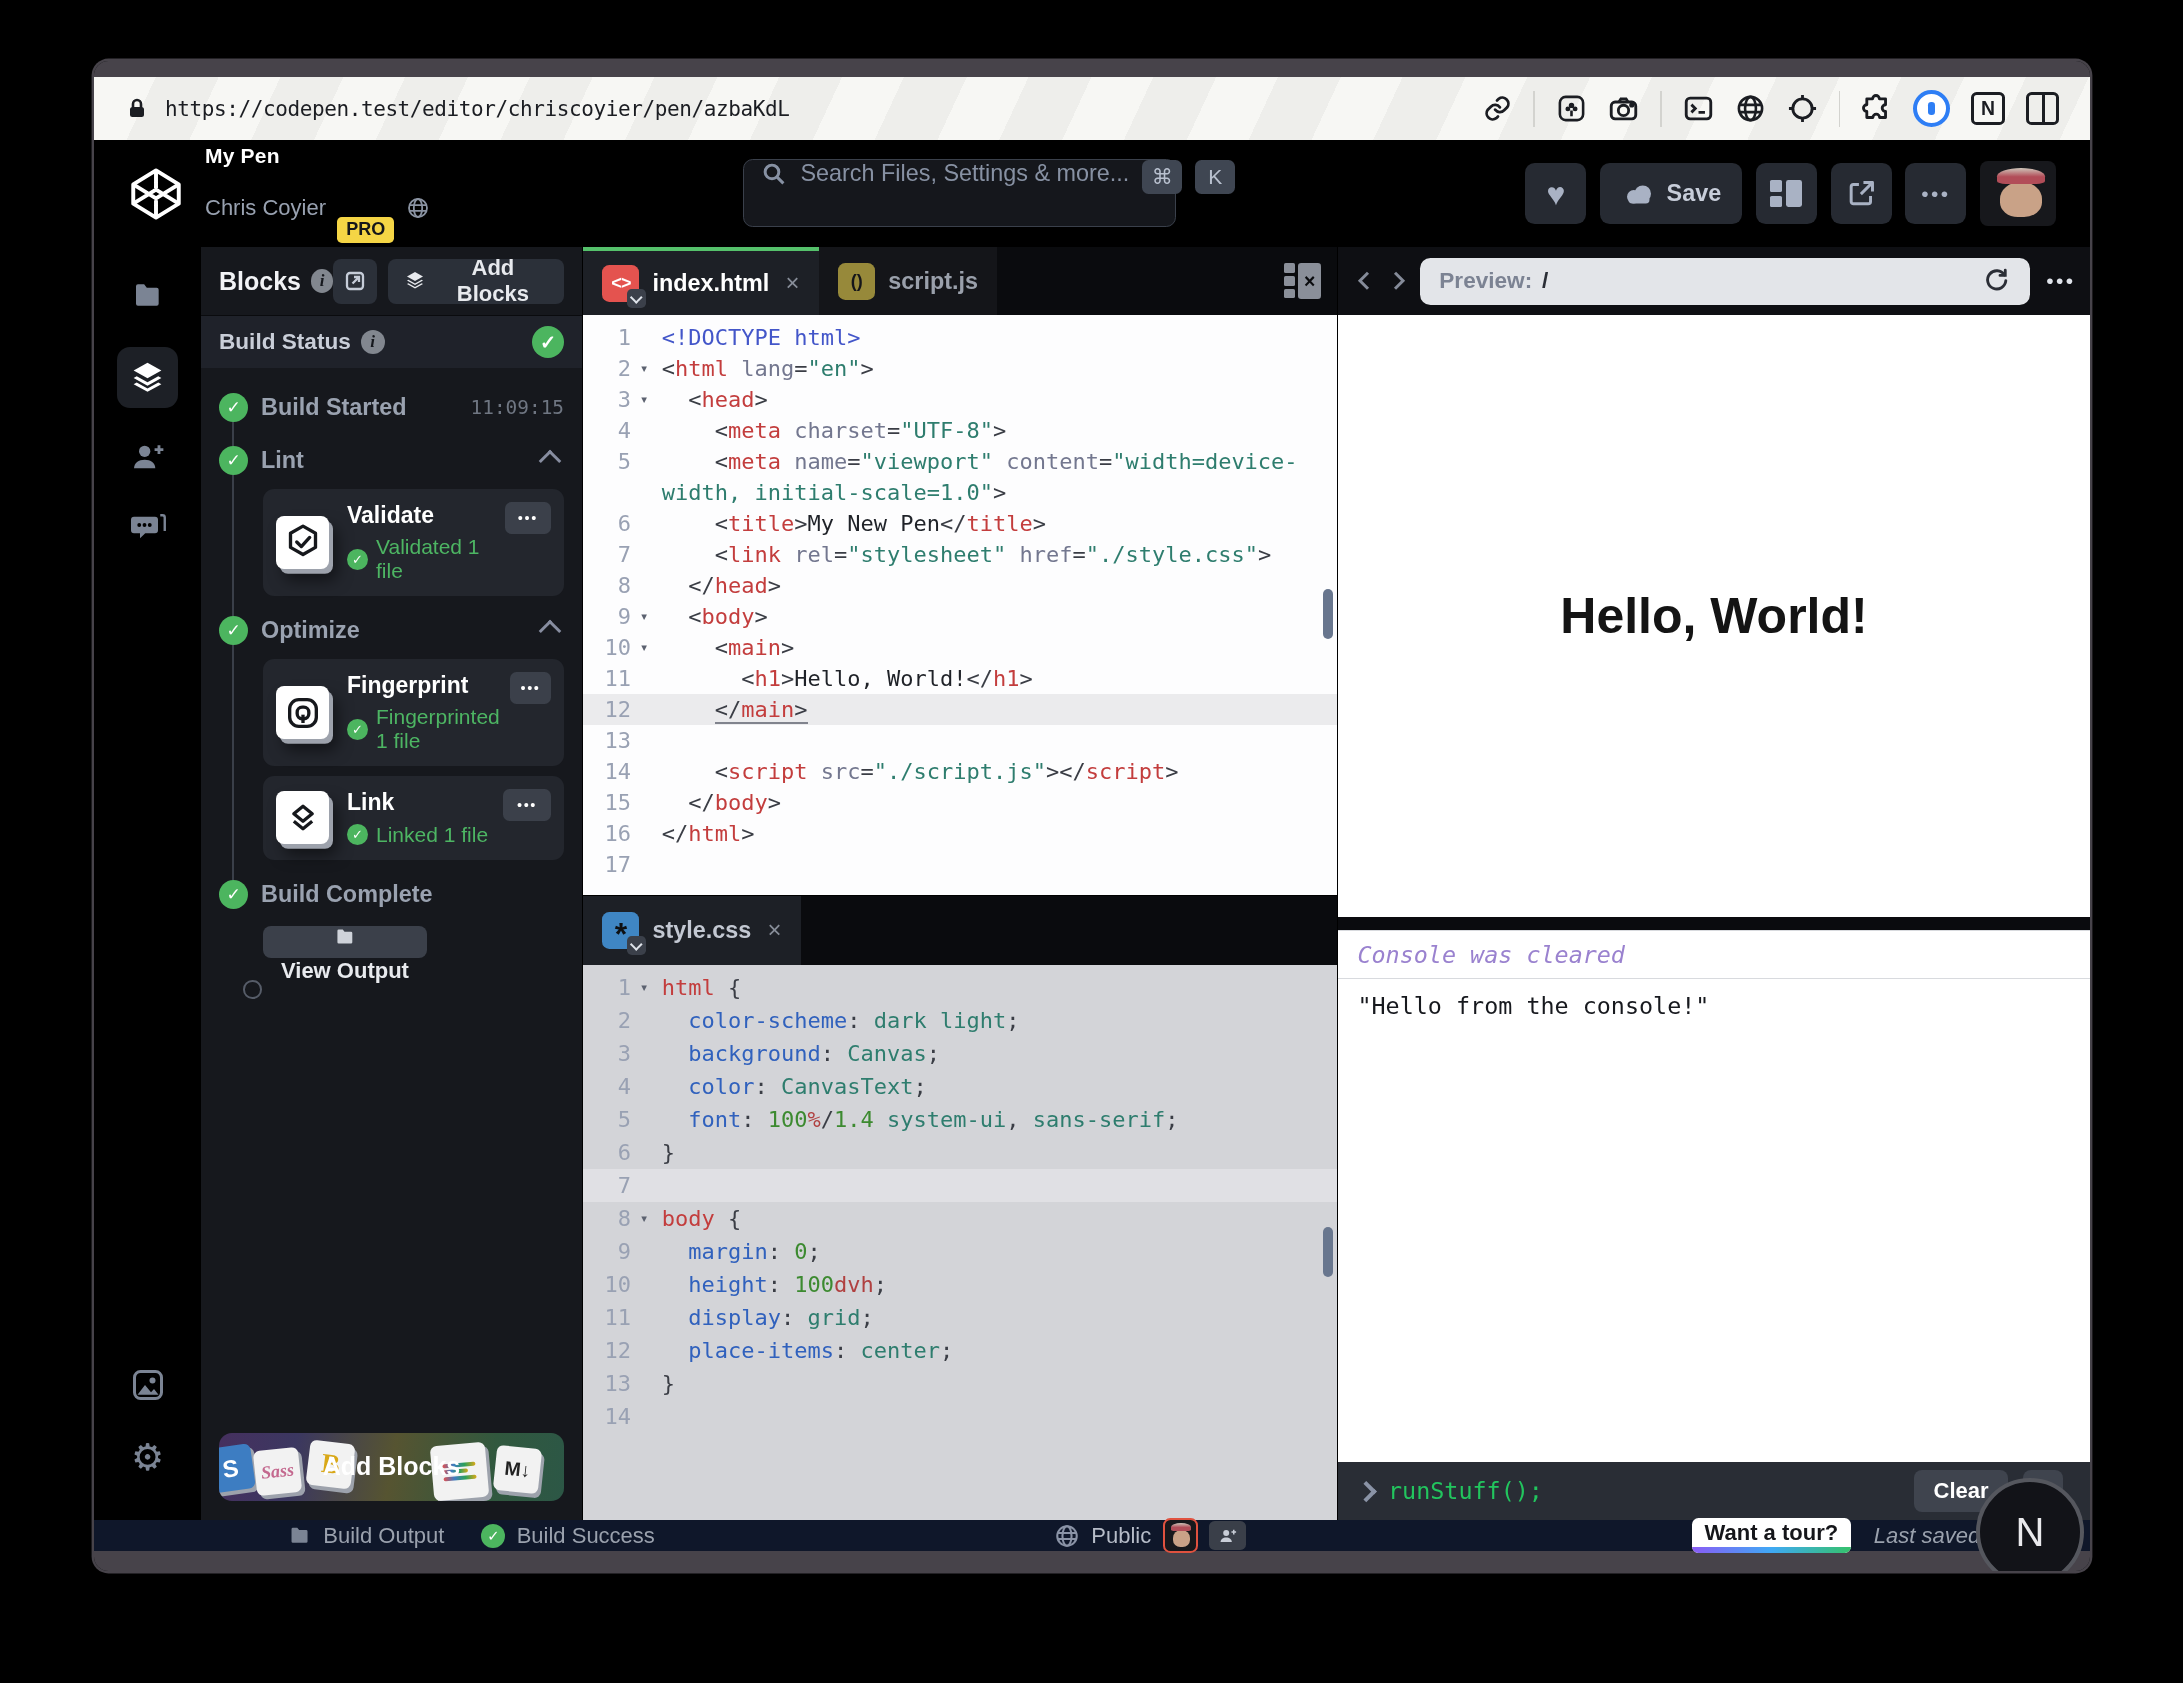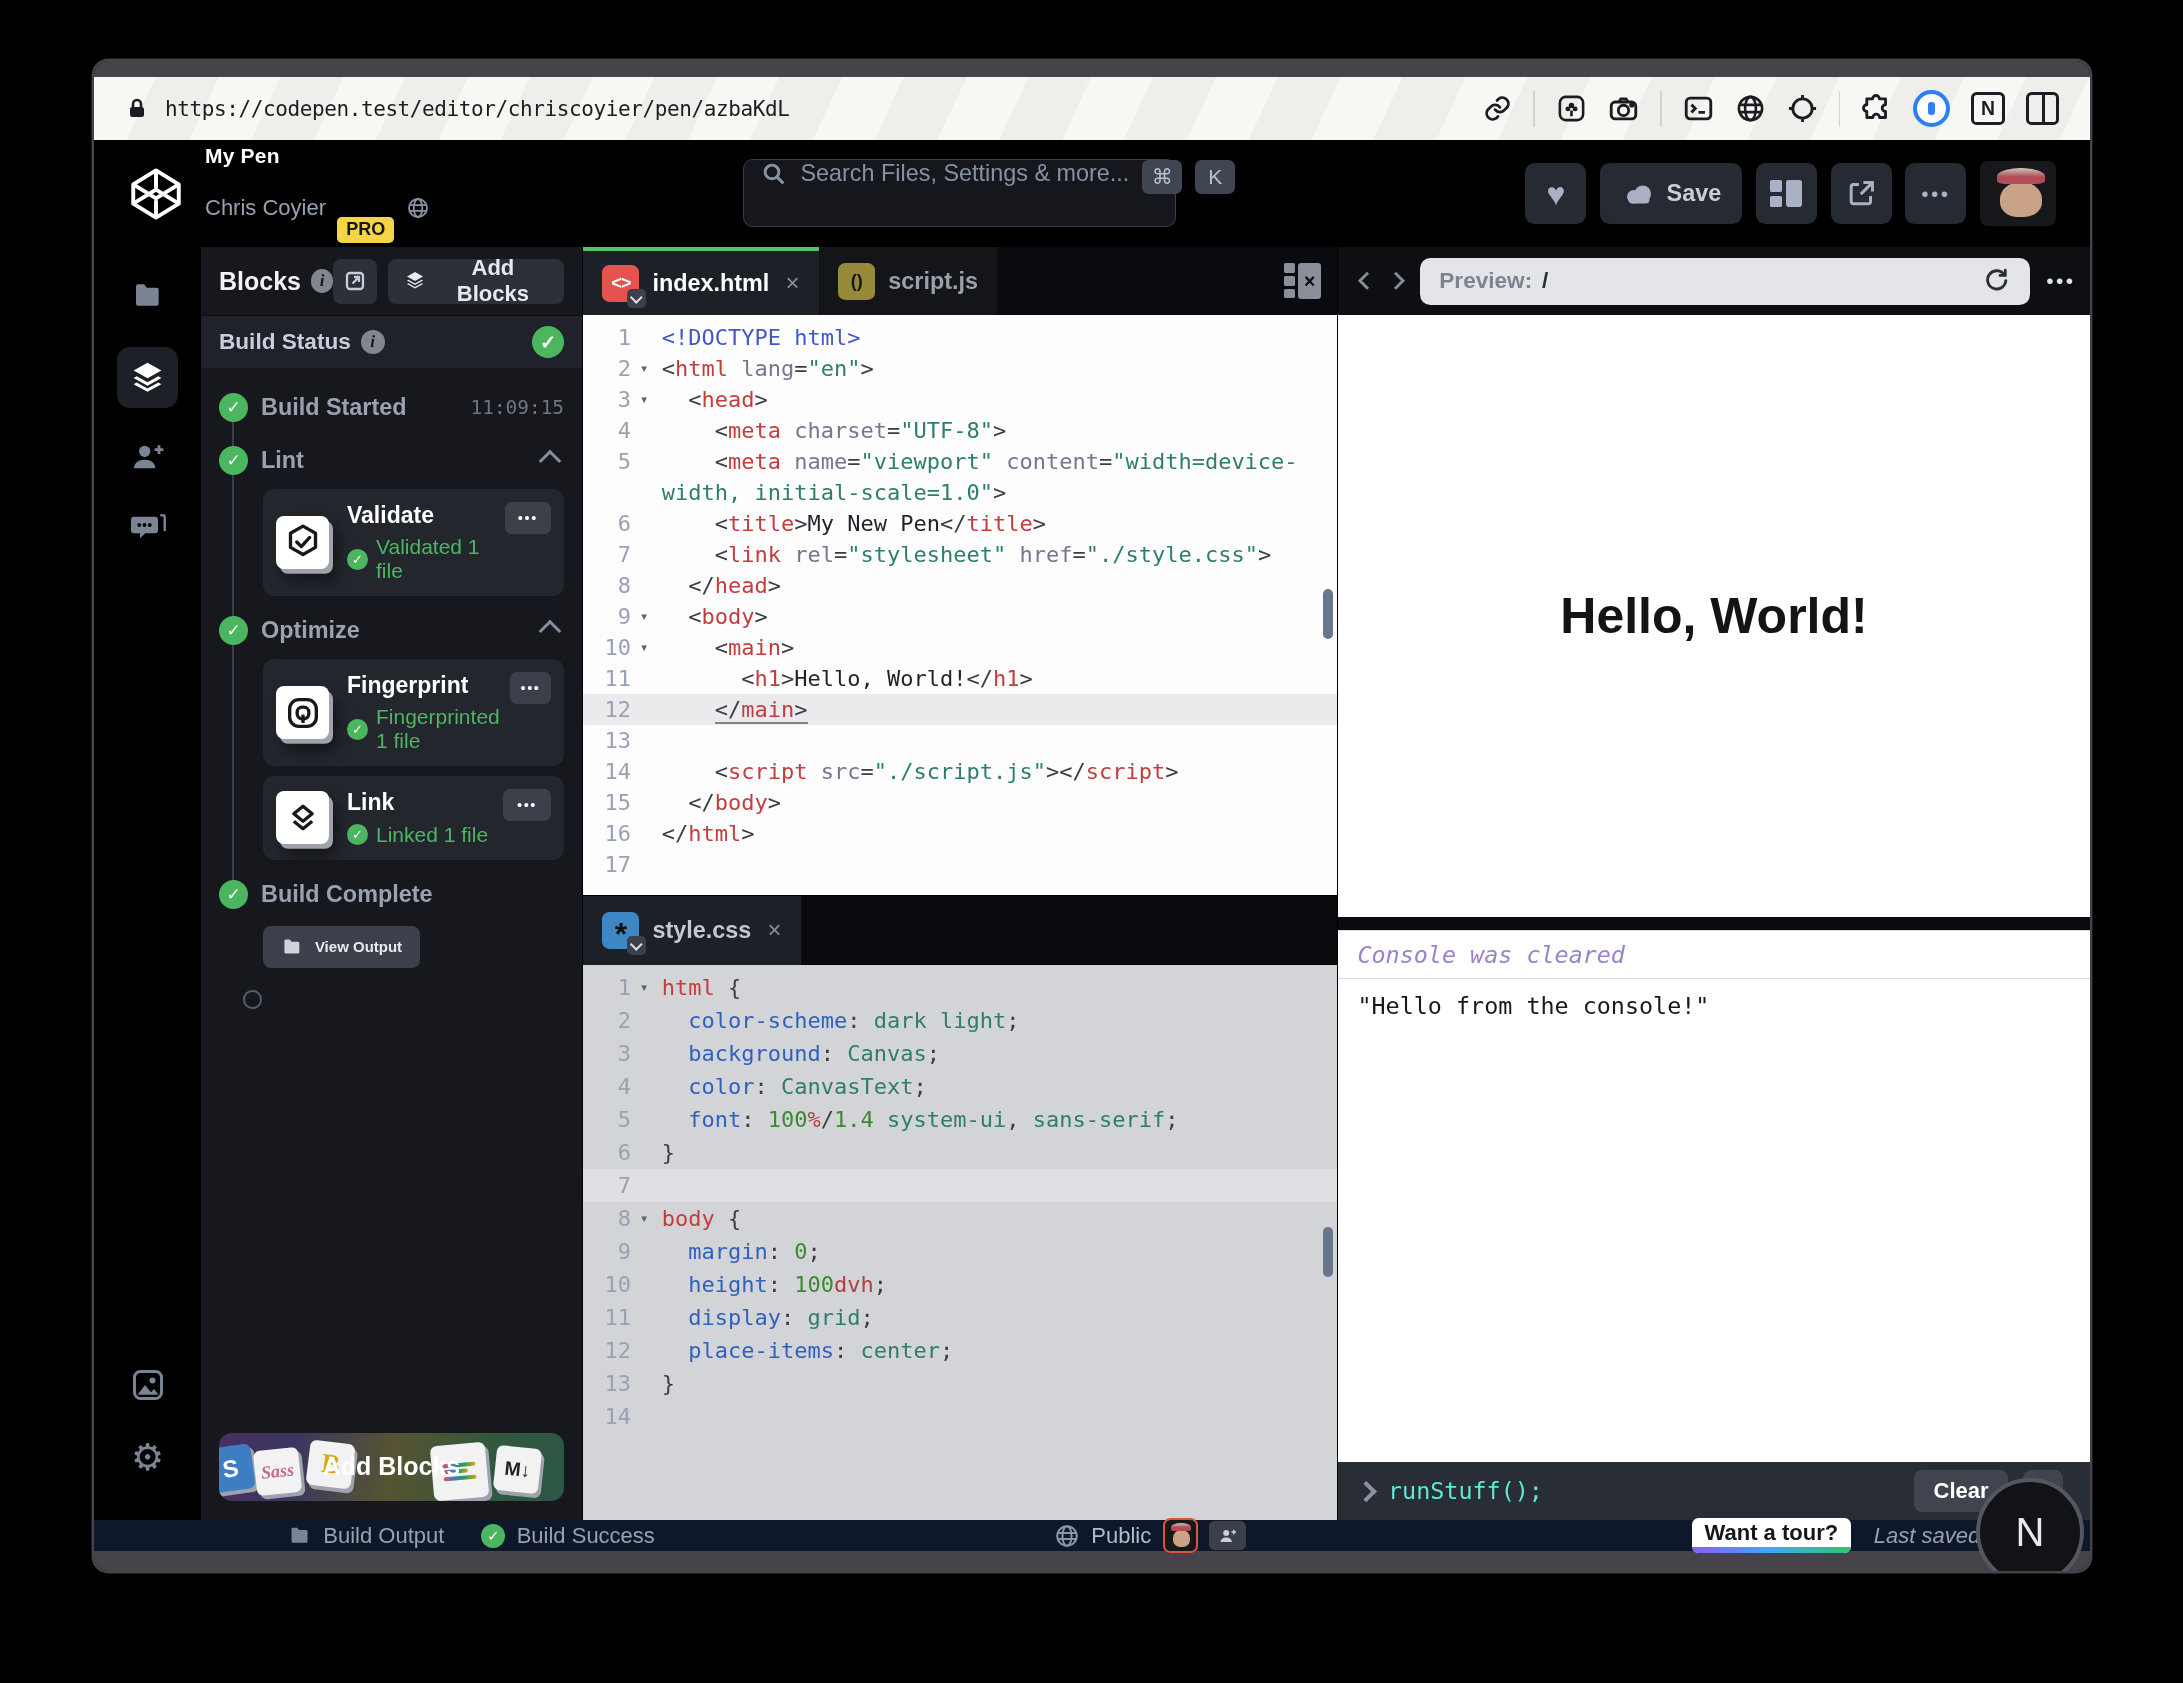--- a/index.html
+++ b/index.html
@@ -77,21 +77,21 @@
   .slabel{font-size:23.4px;font-weight:bold;color:#9aa2b0;}
   .stime{margin-left:auto;font-family:"DejaVu Sans Mono",monospace;font-size:19.4px;color:#6f7682;}
   .chev-up{margin-left:auto;width:13px;height:13px;border-left:3.2px solid #878da0;border-top:3.2px solid #878da0;transform:rotate(45deg);margin-right:6.5px;}
   .card{margin:9.7px 0 0 44px;background:#23262d;border-radius:11.3px;padding:13px;display:flex;align-items:center;position:relative;}
   .tile3d{width:53px;height:53px;background:#fff;border-radius:8px;display:flex;align-items:center;justify-content:center;flex:none;
     box-shadow:4px 4.8px 0 #9da2ac,8px 11.3px 14.5px rgba(0,0,0,.5);}
   .cinfo{margin-left:18px;}
   .cname{font-size:23px;font-weight:bold;color:#fff;}
   .cstat{display:flex;align-items:center;gap:8px;margin-top:6.5px;font-size:21px;color:#4db563;}
   .dots{margin-left:auto;border:none;background:#3b404a;color:#fff;border-radius:6.5px;width:48px;height:32px;font-size:14.5px;letter-spacing:1.6px;cursor:pointer;align-self:flex-start;}
-  .voutput{margin:13px 0 0 44px;height:42px;border:none;border-radius:8px;background:#3b404a;color:#e8eaee;font-size:15px;font-weight:bold;display:flex;align-items:center;gap:11.3px;padding:0 18px;cursor:pointer;font-family:"Liberation Sans",sans-serif;}
+  .voutput{margin:13px 0 0 44px;height:32px;border:none;border-radius:8px;background:#3b404a;color:#e8eaee;font-size:22px;font-weight:bold;display:flex;align-items:center;gap:11.3px;padding:0 18px;cursor:pointer;font-family:"Liberation Sans",sans-serif;flex-direction:column;}
   .endc{width:14.5px;height:14.5px;border-radius:50%;border:2.4px solid #565c68;margin:22.6px 0 0 24px;}
   .banner{margin:0 18px 19.4px;height:68px;flex:none;border-radius:13px;position:relative;display:flex;align-items:center;justify-content:center;cursor:pointer;overflow:hidden;
     background:linear-gradient(100deg,#46305f,#3b3760 22%,#565431 50%,#31583e 78%,#2c5746);}
   .banner .blabel{font-size:25px;font-weight:bold;color:#fff;z-index:2;}
   .cube{position:absolute;width:45px;height:45px;background:#f2f2f2;border-radius:6.5px;box-shadow:3.2px 4px 0 #9da2ac;display:flex;align-items:center;justify-content:center;font-weight:bold;color:#222;}
   .cube.c1{left:-11.3px;top:13px;background:#3d7dc2;color:#fff;font-size:24px;transform:rotate(-8deg);}
   .cube.c2{left:36px;top:16px;transform:rotate(-6deg);font-family:"Liberation Serif",serif;font-style:italic;color:#c4698f;font-size:18px;}
   .cube.c3{left:89px;top:9.7px;transform:rotate(7deg);color:#d9a818;font-family:"Liberation Serif",serif;font-size:27.4px;}
   .cube.c4{right:77px;top:11.3px;transform:rotate(-5deg);padding:4.8px;}
   .cube.c4 i{display:block;height:4px;border-radius:2.4px;margin:2.4px 1.6px;background:linear-gradient(90deg,#e05252,#3d7dc2,#2ca05a,#d9a818);}
@@ -156,21 +156,21 @@
   .pvreload{margin-left:auto;color:#2b2e36;display:flex;cursor:pointer;}
   .pvmore{color:#dfe3ea;font-size:21px;letter-spacing:2.4px;margin-left:6.5px;cursor:pointer;}
   .pvbody{height:602px;flex:none;background:#fff;display:flex;align-items:center;justify-content:center;}
   .pvbody h1{margin:0;font-size:50px;font-weight:bold;color:#141414;font-family:"Liberation Sans",sans-serif;}
   .cdiv{height:13px;flex:none;background:#0a0b0e;}
   .console{flex:1;background:#fff;border-top:1.6px solid #d8dade;font-family:"DejaVu Sans Mono",monospace;}
   .crow.cleared{padding:9.7px 19.4px;font-size:23.4px;font-style:italic;color:#9a82cf;border-bottom:1.6px solid #d8dade;}
   .crow.log{padding:13px 19.4px;font-size:23.4px;color:#17191e;}
   .cinput{height:58px;flex:none;background:#292d35;display:flex;align-items:center;padding:0 21px;gap:14.5px;position:relative;}
   .cprompt i{display:block;width:10.5px;height:10.5px;border-right:4px solid #8a93a6;border-top:4px solid #8a93a6;transform:rotate(45deg);}
-  .ccode{font-family:"DejaVu Sans Mono",monospace;font-size:23.4px;color:#5eead4;}
+  .ccode{font-family:"DejaVu Sans Mono",monospace;font-size:23.4px;color:#22c55e;}
   .cclear{margin-left:auto;border:none;background:#3f444e;color:#fff;border-radius:8px;height:42px;padding:0 19.4px;font-size:22px;font-weight:bold;cursor:pointer;font-family:"Liberation Sans",sans-serif;}
   .cxbtn{border:none;background:#3f444e;color:#9aa1ad;border-radius:8px;height:42px;width:40px;font-size:21px;cursor:pointer;margin-right:6.5px;}
 
   .nbadge{position:absolute;left:1882px;top:1417px;width:100px;height:100px;border-radius:50%;background:#121318;border:4px solid #55575e;
     color:#e9e9ec;font-size:40px;display:flex;align-items:center;justify-content:center;z-index:50;font-family:"Liberation Sans",sans-serif;}
 
   
   .statusbar{height:31px;flex:none;background:#0f172a;display:flex;align-items:center;padding-left:194px;gap:37px;position:relative;font-size:22px;color:#9aa1ad;}
   .sitem{display:flex;align-items:center;gap:11.3px;}
   .smid{position:absolute;left:960px;display:flex;align-items:center;gap:11.3px;}

